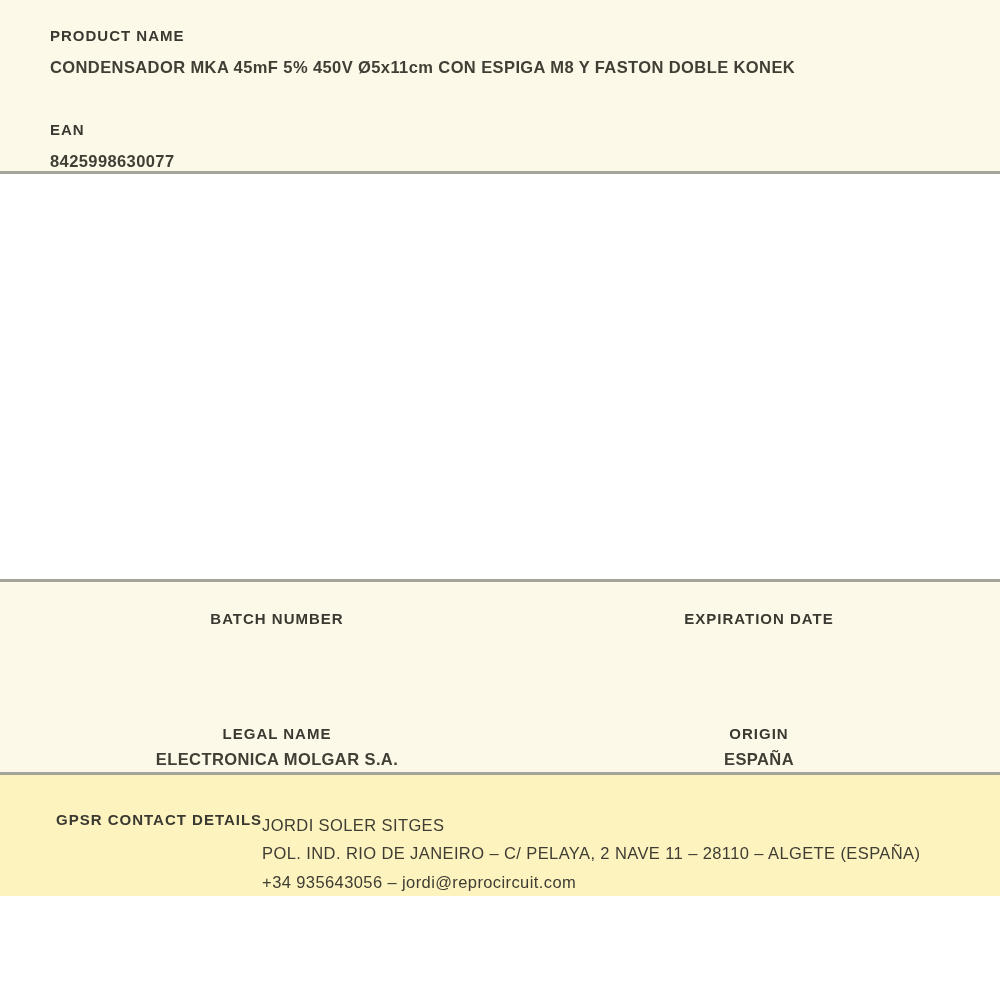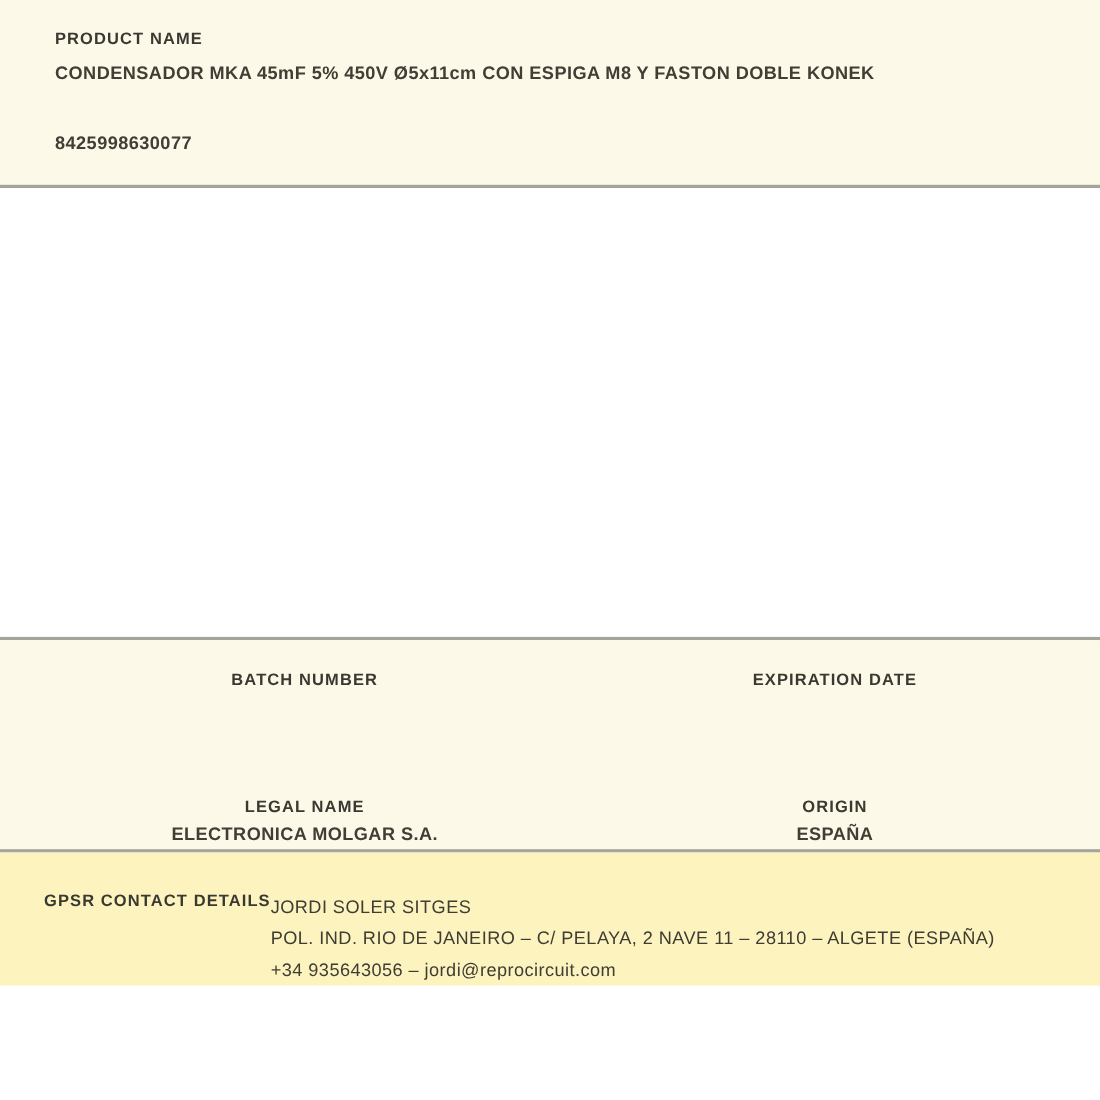--- a/index.html
+++ b/index.html
@@ -71,21 +71,21 @@
     margin-top: 8px;
     min-height: 22px;
   }
   .detail-spacer {
     height: 68px;
   }
   .section-gpsr {
     box-sizing: border-box;
     flex: 1;
     background: #fcf3bf;
-    padding: 36px 52px 0 40px;
+    padding: 36px 52px 0 56px;
   }
   .gpsr-row {
     display: flex;
     justify-content: space-between;
     align-items: flex-start;
   }
   .gpsr-contact {
     text-align: left;
     font-size: 16.5px;
     letter-spacing: 0.4px;
@@ -95,20 +95,21 @@
 </style>
 </head>
 <body>
 
 <div class="page">
 
   <div class="section-top">
     <div class="field-label">PRODUCT NAME</div>
     <div class="field-value">CONDENSADOR MKA 45mF 5% 450V Ø5x11cm CON ESPIGA M8 Y FASTON DOBLE KONEK</div>
     <div class="ean-block">
+      <div class="field-label">EAN</div>
       <div class="field-value">8425998630077</div>
     </div>
   </div>
 
   <div class="section-image"></div>
 
   <div class="section-details">
     <div class="detail-grid">
       <div class="cell">
         <div class="field-label">BATCH NUMBER</div>

